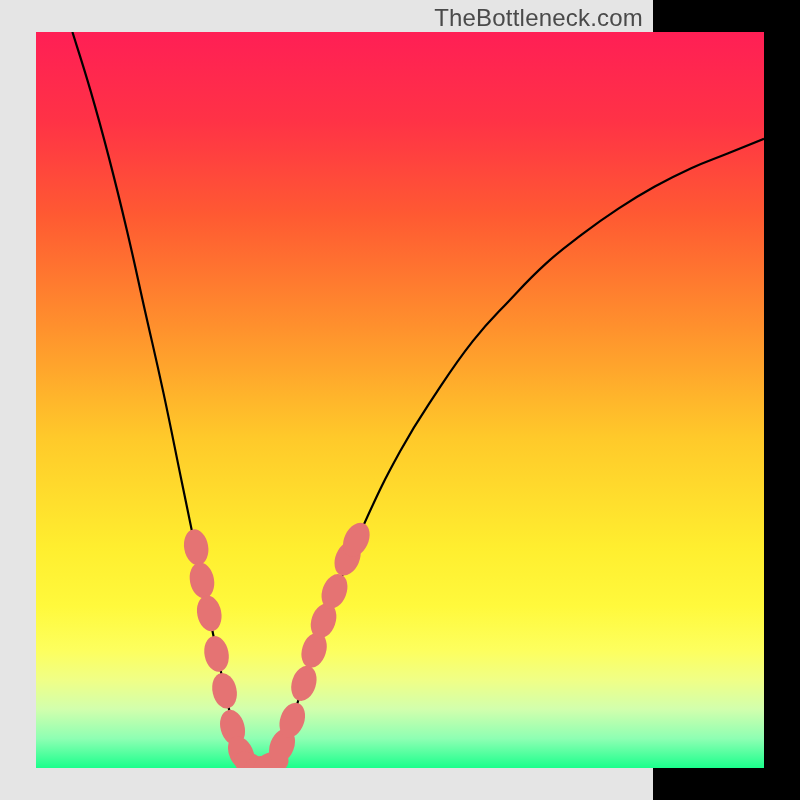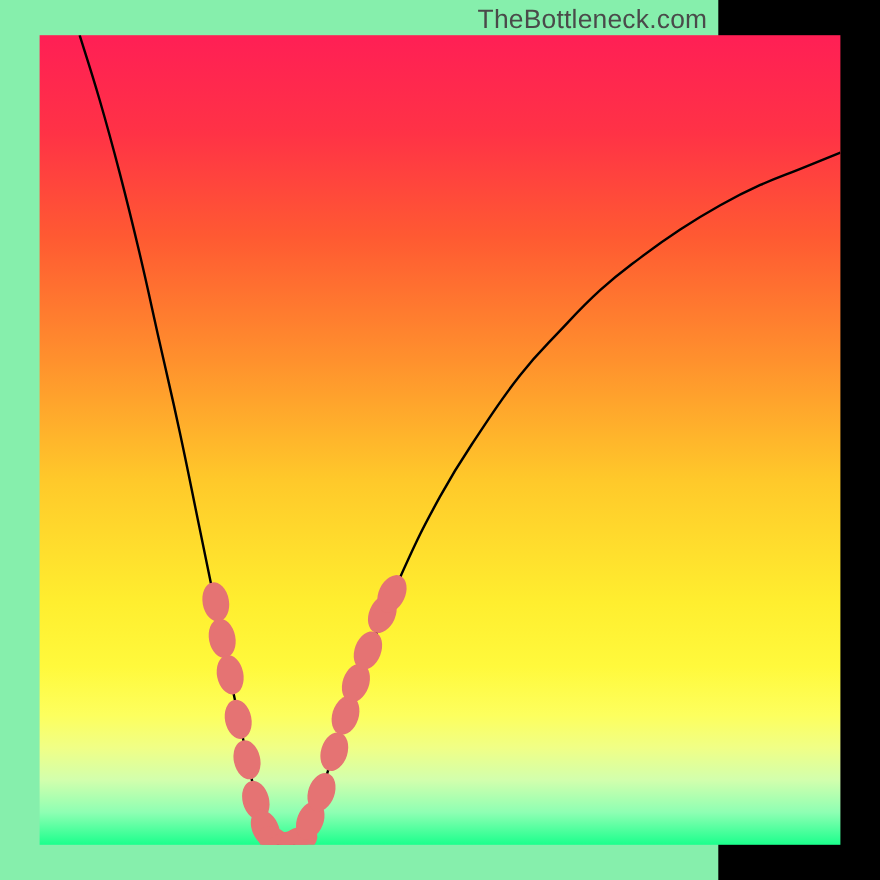--- a/index.html
+++ b/index.html
@@ -8,21 +8,21 @@
     width: 800px;
     height: 800px;
     overflow: hidden;
     background: #000;
     font-family: Arial, Helvetica, sans-serif;
   }
   .frame {
     position: relative;
     width: 653px;
     height: 800px;
-    background: #86efac;
+    background: #e5e5e5;
     text-align: center;
   }
   .watermark {
     position: absolute;
     top: 4px;
     right: 10px;
     color: #4a4a4a;
     font-size: 24px;
     font-weight: 400;
     letter-spacing: 0.2px;

